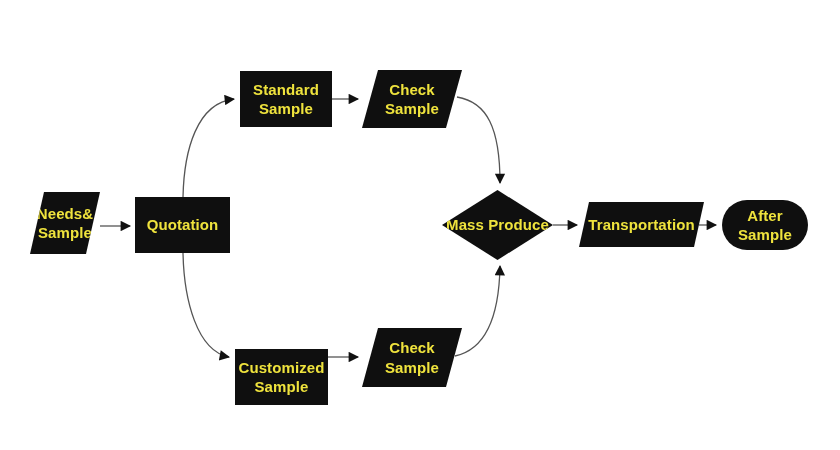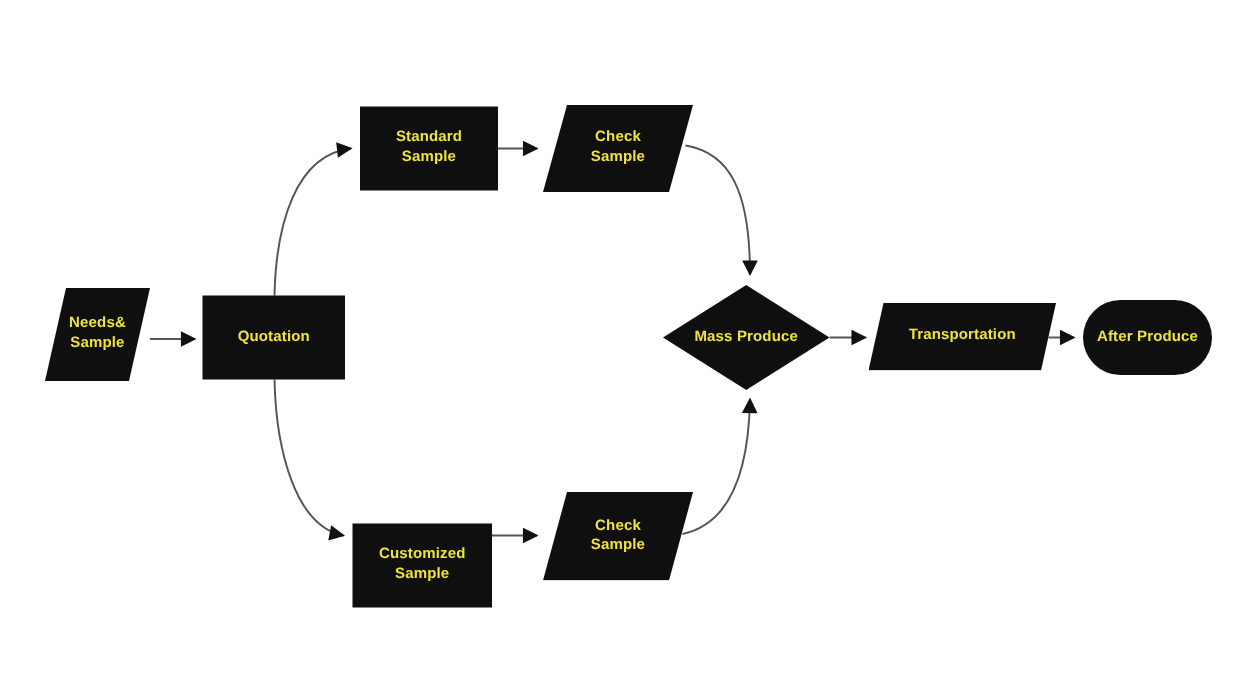--- a/index.html
+++ b/index.html
@@ -21,21 +21,21 @@
   }
   .node {
     position: absolute;
     background: #0f0f0f;
     color: #efe33d;
     display: flex;
     align-items: center;
     justify-content: center;
     text-align: center;
     font-weight: bold;
-    font-size: 10px;
+    font-size: 15px;
     line-height: 1.28;
     letter-spacing: 0.1px;
   }
   .node .label span { display: block; }
   .shape-parallelogram {
     clip-path: polygon(16% 0, 100% 0, 84% 100%, 0 100%);
   }
   .shape-parallelogram-wide {
     clip-path: polygon(8% 0, 100% 0, 92% 100%, 0 100%);
   }
@@ -132,17 +132,17 @@
   </div>
 
   <div id="n-transport" class="node shape-parallelogram-wide">
     <div class="label">
       <span>Transportation</span>
     </div>
   </div>
 
   <div id="n-after" class="node shape-stadium">
     <div class="label">
-      <span>After Produce</span>
+      <span>After Sample</span>
     </div>
   </div>
 
 </div>
 
 </body></html>

